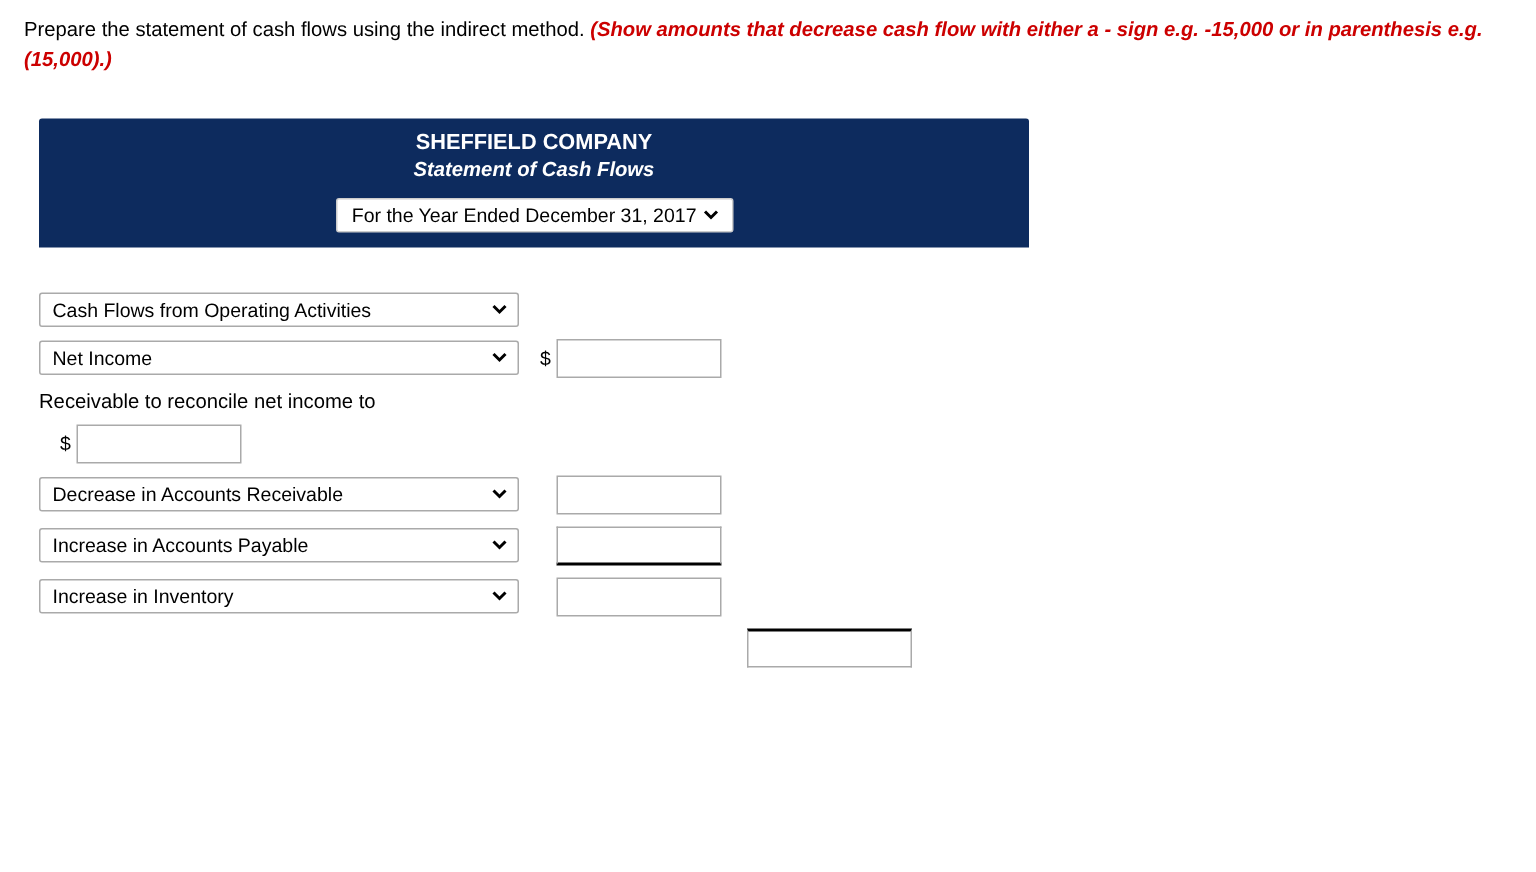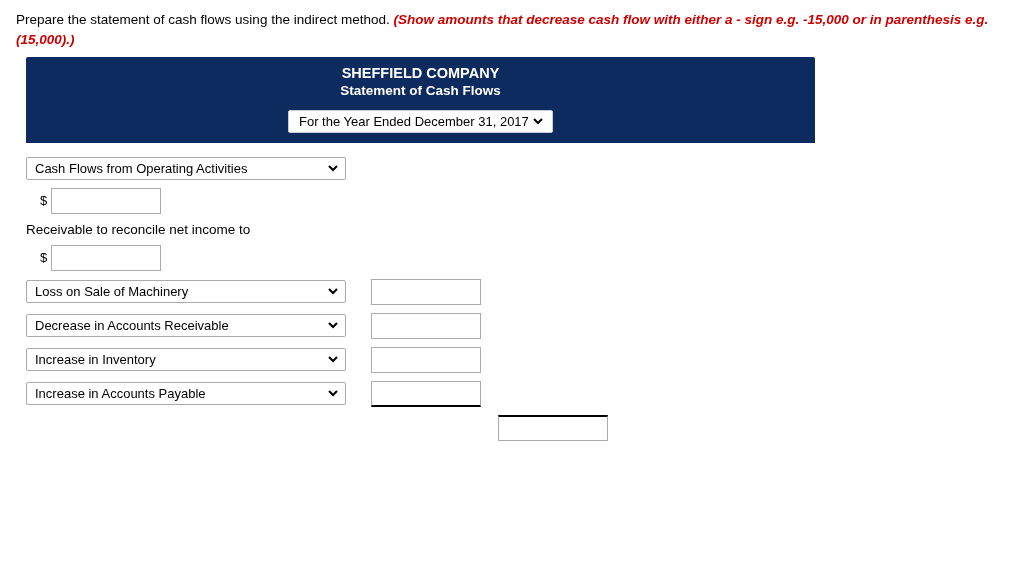--- a/index.html
+++ b/index.html
@@ -7,48 +7,49 @@
       font-family: Arial, sans-serif;
       font-size: 14px;
       background: #fff;
       color: #000;
       padding: 10px 16px;
       width: 1024px;
       min-height: 581px;
     }
     .instructions {
       font-size: 13.5px;
-      margin-bottom: 6px;
+      margin-bottom: 28px;
       line-height: 1.5;
     }
     .instructions .highlight {
       color: #cc0000;
       font-style: italic;
       font-weight: bold;
     }
     .statement-container {
-      width: 789px;
+      width: 660px;
       margin-left: 10px;
-      margin-bottom: 4px;
+      margin-bottom: 20px;
     }
     .statement-header {
       background-color: #0d2b5e;
       color: #fff;
       text-align: center;
       padding: 8px 12px 6px;
       border-radius: 2px 2px 0 0;
     }
     .statement-header .company-name {
       font-weight: bold;
       font-size: 14.5px;
     }
     .statement-header .statement-title {
       font-weight: bold;
       font-size: 13.5px;
       margin-top: 2px;
+      font-style: italic;
     }
     .statement-year-row {
       background-color: #0d2b5e;
       display: flex;
       justify-content: center;
       padding: 6px 12px 10px;
     }
     .year-select-wrapper {
       background: #fff;
       border: 1px solid #ccc;
@@ -170,70 +171,66 @@
 
   <div class="form-row">
     <div class="select-wrapper col-select">
       <select>
         <option>Cash Flows from Operating Activities</option>
       </select>
     </div>
   </div>
 
   <div class="form-row">
+    <div class="select-wrapper col-select">
+      <select>
+        <option>Net Income</option>
+      </select>
+    </div>
     <span class="dollar-sign">$</span>
     <input class="amount-input" type="text" value="" style="">
   </div>
 
   <div class="adjustments-label">Receivable to reconcile net income to</div>
 
 
   <div class="form-row">
     <span class="dollar-sign">$</span>
     <input class="amount-input-small" type="text" value="" style="">
   </div>
 
-  <div class="form-row">
-    <div class="select-wrapper col-select">
-      <select>
-        <option>Loss on Sale of Machinery</option>
+
+  <div class="form-row">
+    <div class="select-wrapper col-select">
+      <select>
+        <option>Decrease in Accounts Receivable</option>
       </select>
     </div>
     <span class="dollar-sign" style="visibility:hidden;">$</span>
     <input class="amount-input-small" type="text" value="" style="">
   </div>
 
   <div class="form-row">
     <div class="select-wrapper col-select">
       <select>
-        <option>Decrease in Accounts Receivable</option>
+        <option>Increase in Accounts Payable</option>
+      </select>
+    </div>
+    <span class="dollar-sign" style="visibility:hidden;">$</span>
+    <input class="amount-input-small" type="text" value="" style="border-bottom: 2px solid rgb(0, 0, 0);">
+  </div>
+
+  <div class="form-row">
+    <div class="select-wrapper col-select">
+      <select>
+        <option>Increase in Inventory</option>
       </select>
     </div>
     <span class="dollar-sign" style="visibility:hidden;">$</span>
     <input class="amount-input-small" type="text" value="" style="">
-  </div>
-
-  <div class="form-row">
-    <div class="select-wrapper col-select">
-      <select>
-        <option>Increase in Inventory</option>
-      </select>
-    </div>
-    <span class="dollar-sign" style="visibility:hidden;">$</span>
-    <input class="amount-input-small" type="text" value="" style="">
-  </div>
-
-  <div class="form-row">
-    <div class="select-wrapper col-select">
-      <select>
-        <option>Increase in Accounts Payable</option>
-      </select>
-    </div>
-    <span class="dollar-sign" style="visibility:hidden;">$</span>
-    <input class="amount-input-small" type="text" value="" style="border-bottom: 2px solid rgb(0, 0, 0);">
   </div>
 
   <div class="total-row">
     <div style="width:320px;"></div>
     <span class="dollar-sign" style="visibility:hidden;">$</span>
     <input class="total-amount-input" type="text" value="" style="margin-left: 127px;">
   </div>
 
 </div>
 

